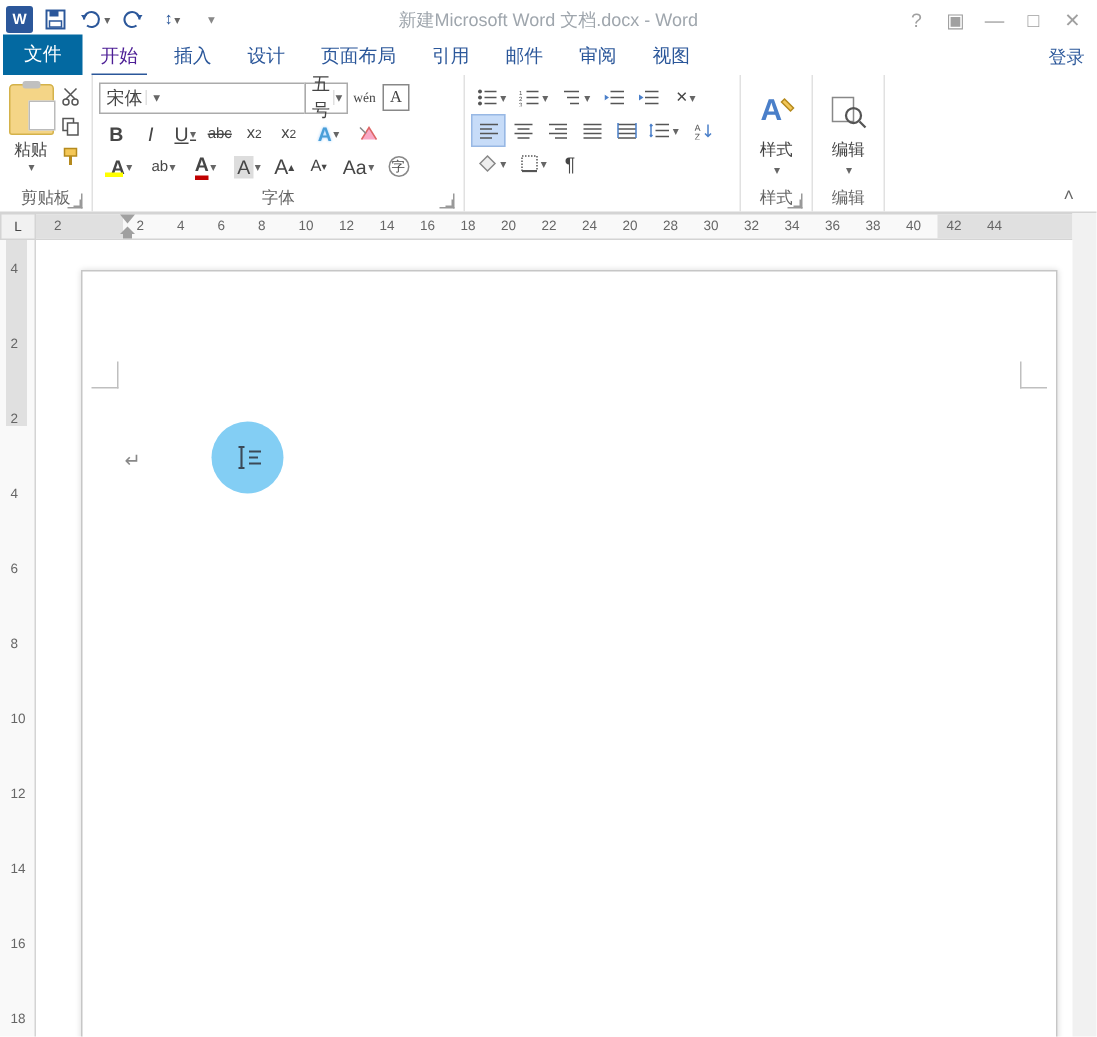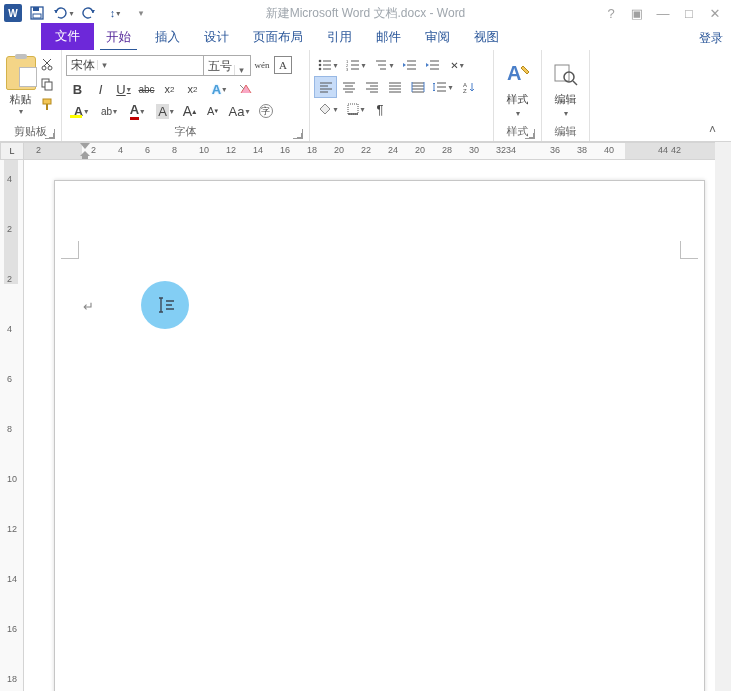--- a/index.html
+++ b/index.html
@@ -10,21 +10,21 @@
 .titlebar .left-icons { display: flex; align-items: center; gap: 4px; padding-left: 4px; }
 .titlebar .word-icon { width: 18px; height: 18px; background: #2b579a; color: #fff; display: flex; align-items: center; justify-content: center; font-size: 10px; font-weight: bold; border-radius: 2px; }
 .titlebar .qat-btn { width: 22px; height: 22px; display: flex; align-items: center; justify-content: center; color: #2b579a; cursor: pointer; }
 .titlebar .title { position: absolute; left: 50%; transform: translateX(-50%); color: #9fa6ad; font-size: 12px; }
 .titlebar .right-icons { position: absolute; right: 4px; display: flex; gap: 2px; }
 .titlebar .win-btn { width: 24px; height: 20px; display: flex; align-items: center; justify-content: center; color: #a0a0a0; cursor: pointer; font-size: 13px; }
 
 
 .tabs { height: 24px; display: flex; align-items: flex-end; padding-left: 2px; position: relative; }
 .tab { padding: 4px 12px; font-size: 12.5px; color: #2b579a; cursor: pointer; }
-.tab.file { background: #6d28d9; color: #fff; padding: 5px 14px; margin-left: 39px; }
+.tab.file { background: #0369a1; color: #fff; padding: 5px 14px; }
 .tab.active { color: #4c1d95; position: relative; font-weight: 500; }
 .tab.active::after { content: ''; position: absolute; left: 6px; right: 6px; bottom: -1px; height: 2px; background: #2b579a; }
 .login { position: absolute; right: 8px; top: 4px; color: #2b579a; font-size: 12px; cursor: pointer; }
 
 
 .ribbon { height: 92px; background: #fff; border-bottom: 1px solid #d4d4d4; display: flex; position: relative; }
 .group { border-right: 1px solid #e1e1e1; padding: 2px 4px 0 4px; display: flex; flex-direction: column; }
 .group-body { flex: 1; display: flex; }
 .group-label { text-align: center; font-size: 11px; color: #666; padding: 1px 0 2px 0; position: relative; }
 .group-label .launcher { position: absolute; right: 2px; bottom: 2px; width: 10px; height: 10px; border: 1px solid #999; border-top: none; border-left: none; cursor: pointer; }
@@ -176,21 +176,21 @@
     <div class="group-label"><span>剪贴板</span><span class="launcher"></span></div>
   </div>
 
   <div class="group" style="width:248px;">
     <div class="group-body" style="flex-direction:column; padding-top:2px;">
       <div class="font-row1">
         <div class="combo" style="width:138px;">
             <span>宋体</span>
             <span class="arrow">▾</span>
           </div>
-        <div class="combo" style="width:48px;margin-left:-1px;align-items:flex-end;">
+        <div class="combo" style="width:29px;margin-left:-1px;">
             <span>五号</span>
             <span class="arrow">▾</span>
           </div>
         <div class="btn small" style="font-size:9px;">wén</div>
         <div class="btn small" style="border:1px solid #888;font-size:11px;width:18px;height:18px;">A</div>
       </div>
       <div class="font-row2">
         <div class="btn" style="font-weight:bold;">B</div>
         <div class="btn" style="font-style:italic;">I</div>
         <div class="btn" style="text-decoration:underline;">
@@ -398,25 +398,25 @@
     <span class="num" style="left: 229px;">14</span>
     <span class="num" style="left: 256px;">16</span>
     <span class="num" style="left: 283px;">18</span>
     <span class="num" style="left: 310px;">20</span>
     <span class="num" style="left: 337px;">22</span>
     <span class="num" style="left: 364px;">24</span>
     <span class="num" style="left: 391px;">20</span>
     <span class="num" style="left: 418px;">28</span>
     <span class="num" style="left: 445px;">30</span>
     <span class="num" style="left: 472px;">32</span>
-    <span class="num" style="left: 482px;">34</span>
+    <span class="num" style="left: 499px;">34</span>
     <span class="num" style="left: 526px;">36</span>
     <span class="num" style="left: 553px;">38</span>
     <span class="num" style="left: 580px;">40</span>
-    <span class="num" style="left: 607px; margin-left: 40px;">42</span>
+    <span class="num" style="left: 607px;">42</span>
     <span class="num" style="left: 634px;">44</span>
   </div>
 <div class="v-ruler">
     <div class="dark"></div>
     <span class="num" style="top: 14px;">4</span>
     <span class="num" style="top: 64px;">2</span>
     <span class="num" style="top: 114px;">2</span>
     <span class="num" style="top: 164px;">4</span>
     <span class="num" style="top: 214px;">6</span>
     <span class="num" style="top: 264px;">8</span>

